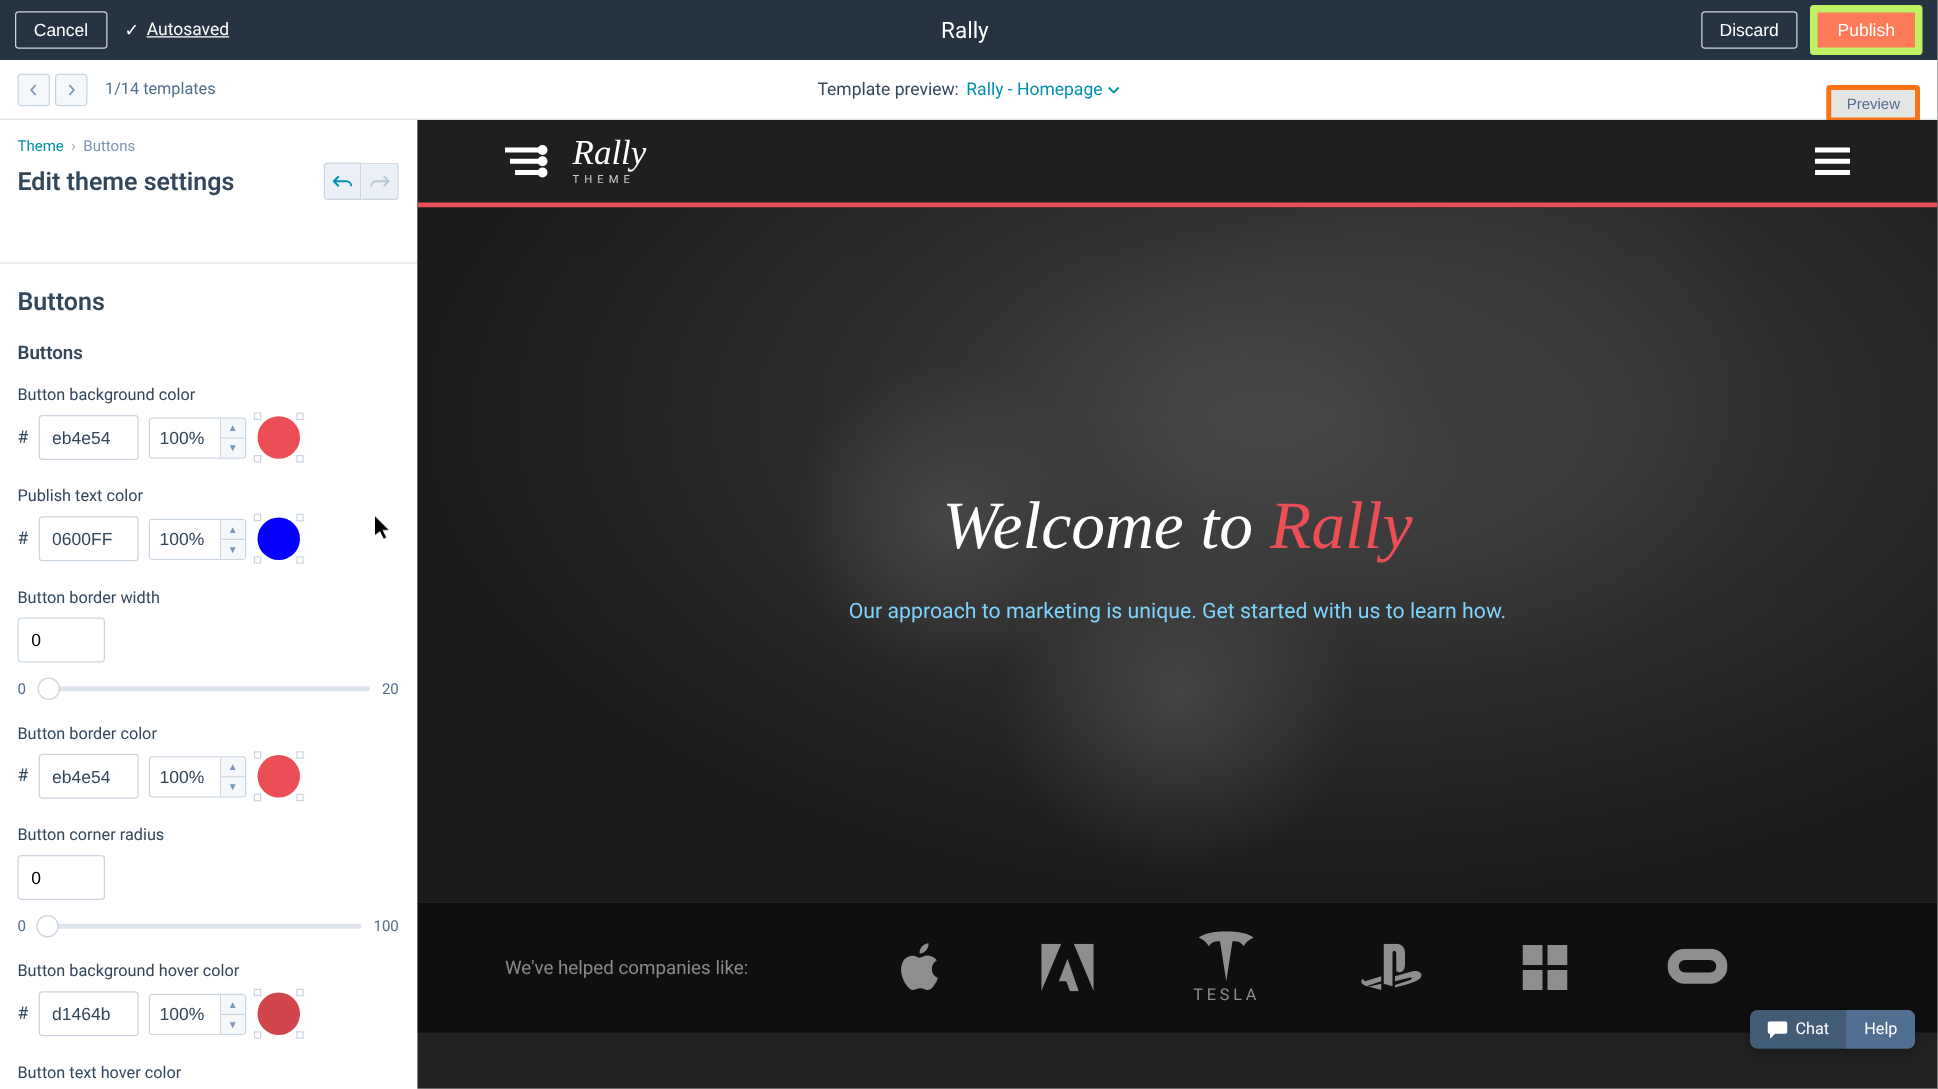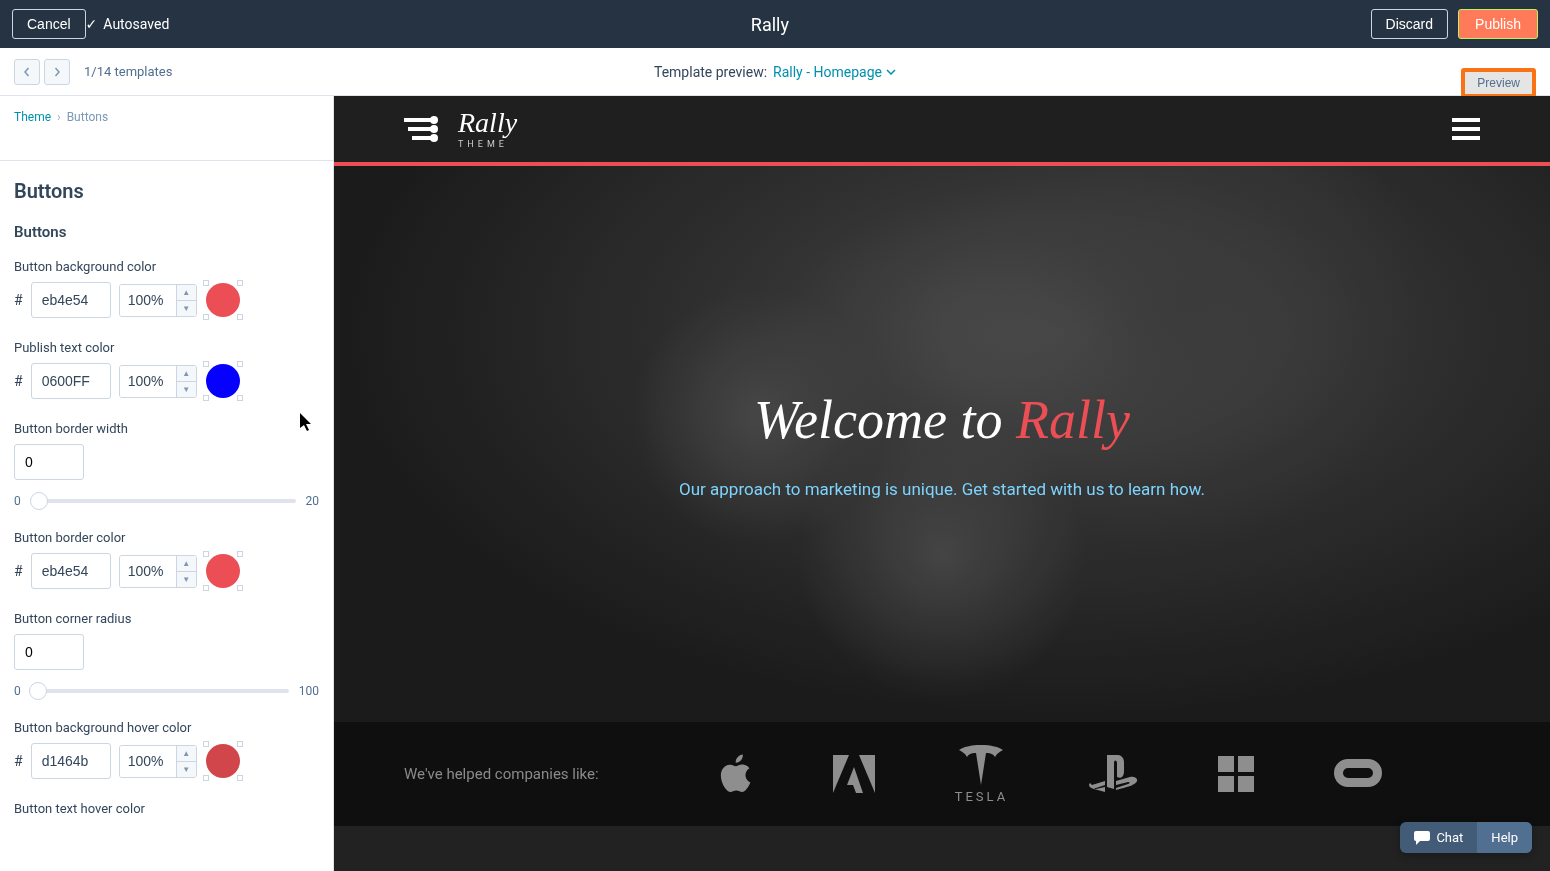--- a/index.html
+++ b/index.html
@@ -1,27 +1,27 @@
 <!DOCTYPE html>
 <html><head>
 <meta charset="utf-8">
 <style>
 * { box-sizing: border-box; margin: 0; padding: 0; }
 body { font-family: -apple-system, BlinkMacSystemFont, "Segoe UI", Roboto, Helvetica, Arial, sans-serif; font-size: 14px; color: #33475b; background: #fff; overflow: hidden; width: 1550px; height: 871px; }
 
 
 .topbar { background: #253342; height: 48px; display: flex; align-items: center; padding: 0 12px; color: #fff; }
-.topbar .left { display: flex; align-items: center; }
+.topbar .left { display: flex; align-items: center; gap: 14px; }
 .topbar .center { flex: 1; text-align: center; font-size: 18px; font-weight: 400; }
 .topbar .right { display: flex; align-items: center; gap: 10px; }
 .btn-outline-white { border: 1px solid #cbd6e2; background: transparent; color: #fff; padding: 6px 14px; font-size: 14px; border-radius: 3px; cursor: pointer; }
 .btn-outline-dark { border: 1px solid #cbd6e2; background: transparent; color: #fff; padding: 6px 14px; font-size: 14px; border-radius: 3px; cursor: pointer; }
-.btn-orange { background: #ff7a59; border: 1px solid #bef264; color: #fff; padding: 6px 16px; font-size: 14px; border-radius: 3px; cursor: pointer; font-weight: 500; }
+.btn-orange { background: #ff7a59; border: 6px solid #bef264; color: #fff; padding: 6px 16px; font-size: 14px; border-radius: 3px; cursor: pointer; font-weight: 500; }
 .autosaved { display: flex; align-items: center; gap: 6px; color: #fff; font-size: 14px; }
-.autosaved .label { cursor: pointer; }
+.autosaved .label { text-decoration: underline; cursor: pointer; }
 .check { font-size: 14px; }
 
 
 .toolbar { height: 48px; border-bottom: 1px solid #dfe3eb; display: flex; align-items: center; padding: 0 14px; background: #fff; }
 .nav-sq { width: 26px; height: 26px; border: 1px solid #cbd6e2; border-radius: 3px; display: flex; align-items: center; justify-content: center; color: #7c98b6; background: #f5f8fa; cursor: pointer; margin-right: 4px; }
 .tpl-count { margin-left: 10px; color: #516f90; font-size: 13px; }
 .toolbar .spacer { flex: 1; }
 .tpl-preview-label { color: #33475b; font-size: 14px; margin-right: 6px; }
 .tpl-preview-val { color: #0091ae; font-size: 14px; cursor: pointer; display: inline-flex; align-items: center; gap: 4px; }
 .preview-btn { border: 4px solid #f97316; background: #e5e5e5; color: #516f90; padding: 4px 12px; border-radius: 3px; font-size: 12px; cursor: pointer; margin-left: auto; margin-top: 22px;}
@@ -86,21 +86,21 @@
 .hero-title .accent { color: #eb4e54; }
 .hero-sub { color: #7dd3fc; font-size: 17px; margin-top: 28px; }
 .hero-cta { display: inline-block; margin-top: 40px; background: #eb4e54; padding: 13px 34px; color: #0600ff; font-family: Georgia, serif; font-style: italic; font-size: 18px; cursor:pointer; border: 2px solid #d84950;}
 
 .logos-bar { background: #0f0f0f; height: 104px; display: flex; align-items: center; padding: 0 70px; gap: 80px; }
 .logos-label { color: #8a8a8a; font-size: 15px; margin-right: 40px;}
 .brand-icon { color: #8e8e8e; display:flex; align-items:center; justify-content:center;}
 .brand-icon svg { fill: currentColor; }
 
 
-.chat-widget { position: absolute; bottom: 18px; right: 18px; display: flex; background: #425b76; border-radius: 6px; overflow: hidden; box-shadow: 0 2px 8px rgba(0,0,0,0.3); text-align: right;}
+.chat-widget { position: absolute; bottom: 32px; right: 18px; display: flex; background: #425b76; border-radius: 6px; overflow: hidden; box-shadow: 0 2px 8px rgba(0,0,0,0.3); text-align: right;}
 .chat-btn { padding: 8px 14px; color: #fff; font-size: 13px; display:flex; align-items:center; gap:6px; cursor:pointer;}
 .chat-btn:last-child { background: #516f90; }
 </style>
 </head>
 <body>
 
 <div class="topbar">
   <div class="left">
     <button class="btn-outline-white">Cancel</button>
     <div class="autosaved">
@@ -141,20 +141,35 @@
 </div>
 
 <div class="main">
 
   <div class="sidebar">
     <div class="sidebar-inner">
       <div class="breadcrumb">
         <span class="root">Theme</span>
         <span class="sep">›</span>
         <span class="leaf">Buttons</span>
+      </div>
+      <div class="panel-head">
+        <div class="panel-title">Edit theme settings</div>
+        <div class="undo-group">
+          <div class="undo-btn">
+            <svg width="16" height="12" viewBox="0 0 16 12">
+                <path d="M5 2 L1 6 L5 10 M1 6 H11 A4 4 0 0 1 15 10" stroke="#0091ae" stroke-width="1.5" fill="none"></path>
+              </svg>
+          </div>
+          <div class="undo-btn">
+            <svg width="16" height="12" viewBox="0 0 16 12">
+                <path d="M11 2 L15 6 L11 10 M15 6 H5 A4 4 0 0 0 1 10" stroke="#b7c7d8" stroke-width="1.5" fill="none"></path>
+              </svg>
+          </div>
+        </div>
       </div>
     </div>
     <hr class="section-hr">
     <div class="sidebar-inner" style="padding-top:0;">
       <div class="section-title">Buttons</div>
       <div class="subsection-title">Buttons</div>
 
       <div class="field">
         <div class="field-label">Button background color</div>
         <div class="color-row">

